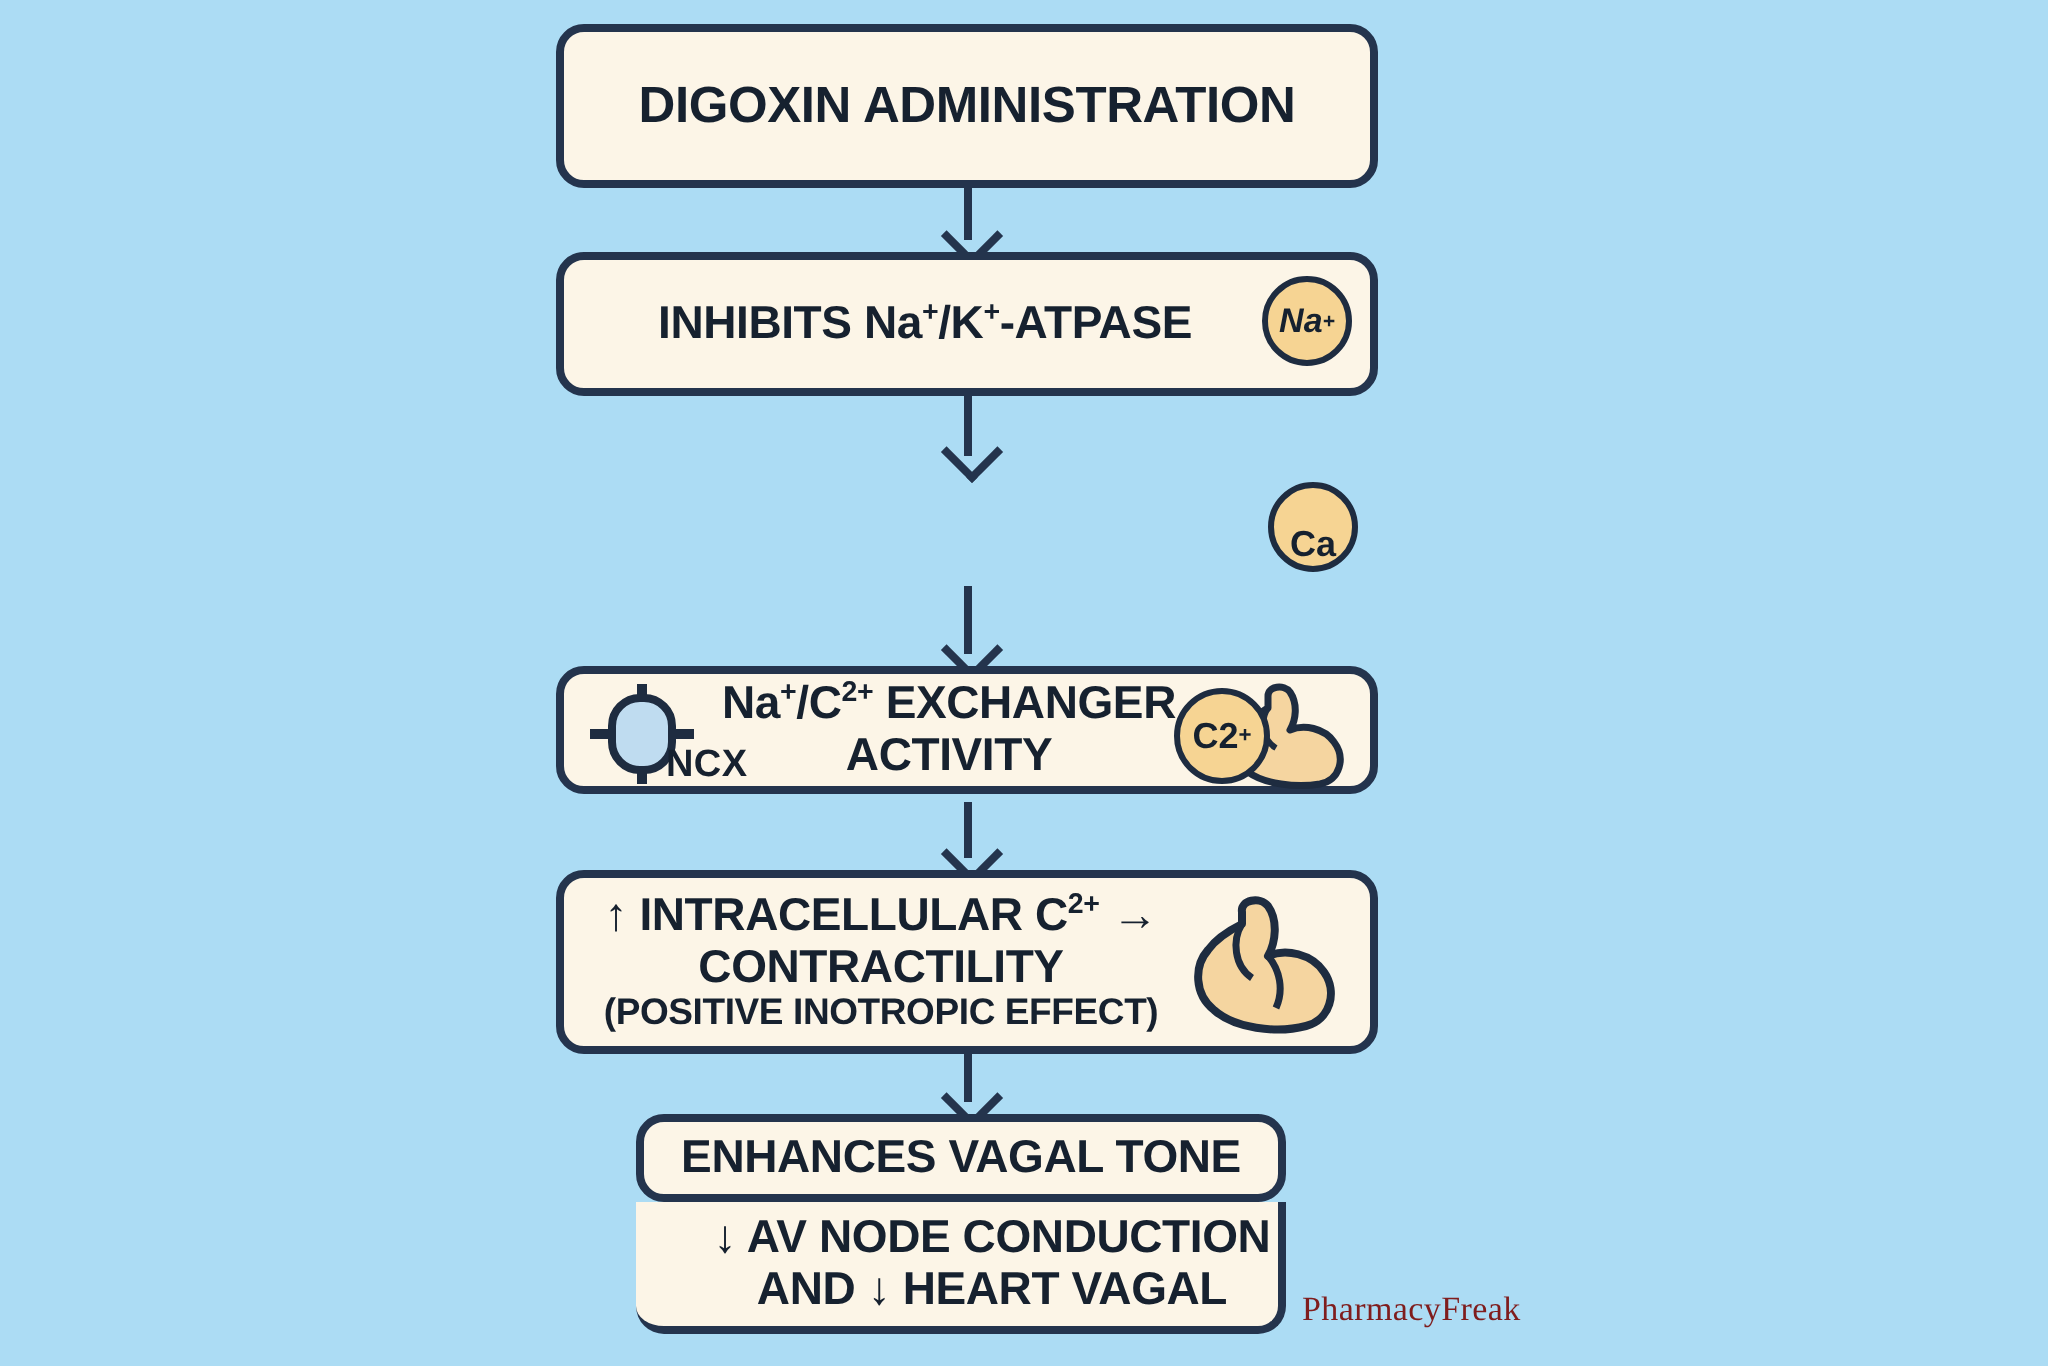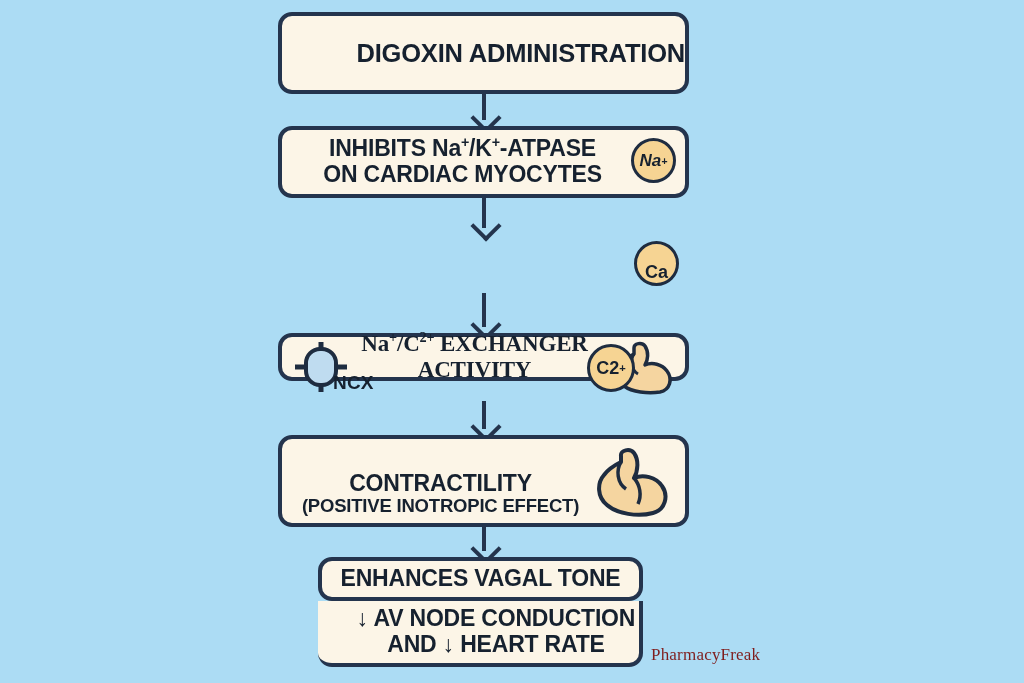--- a/index.html
+++ b/index.html
@@ -41,30 +41,30 @@
     white-space: pre-line;
   }
   sup {
     font-size: 0.62em;
     line-height: 0;
     vertical-align: super;
     font-weight: bold;
   }
 
   
-  #box-title      { left: 278px; top: 12px;  width: 411px; height: 82px; justify-content: flex-end;  }
+  #box-title      { left: 278px; top: 12px;  width: 411px; height: 82px;  }
   #box-title .txt { font-size: 25.5px; }
 
   #box-inhibit      { left: 278px; top: 126px; width: 411px; height: 72px; }
   #box-inhibit .txt { font-size: 23px; padding-right: 42px; }
 
   #box-na      { left: 343px; top: 234px; width: 346px; height: 59px; }
   #box-na .txt { font-size: 23px; padding-right: 42px; }
 
-  #box-ncx      { left: 278px; top: 333px; width: 411px; height: 48px; font-family: Liberation Serif, serif; }
+  #box-ncx      { left: 278px; top: 333px; width: 411px; height: 64px; }
   #box-ncx .txt { font-size: 23px; padding-left: 48px; padding-right: 66px; }
 
   #box-contract      { left: 278px; top: 435px; width: 411px; height: 92px; }
   #box-contract .txt { font-size: 23px; padding-right: 86px; text-align: center; }
   #box-contract .small { font-size: 18.5px; display: block; }
 
   #box-vagal      { left: 318px; top: 557px; width: 325px; height: 44px; }
   #box-vagal .txt { font-size: 23px; }
 
   #box-hr {
@@ -141,21 +141,21 @@
   <div class="box" id="box-title">
     <div class="txt"><span>DIGOXIN ADMINISTRATION</span><br></div>
   </div>
 
   <div class="conn" style="left:482px; top:94px; height:32px;">
     <div class="stem" style="height:26px;"></div>
     <div class="head" style="top:13px;"></div>
   </div>
 
   <div class="box" id="box-inhibit">
-    <div class="txt"><span><span>INHIBITS Na</span><sup>+</sup><span>/K</span><sup>+</sup><span>-ATPASE</span></span><br><span>ON CARDIAC MYOCYTES</span></div>
+    <div class="txt"><span><span>INHIBITS Na</span><sup>+</sup><span>/K</span><sup>+</sup><span>-ATPASE</span></span><br></div>
   </div>
   <div class="badge" id="badge-na">
       <span>Na</span>
       <sup>+</sup>
     </div>
 
   <div class="conn" style="left:482px; top:198px; height:36px;">
     <div class="stem" style="height:30px;"></div>
     <div class="head" style="top:17px;"></div>
   </div>
@@ -188,37 +188,37 @@
       <span>C2</span>
       <sup>+</sup>
     </div>
 
   <div class="conn" style="left:482px; top:401px; height:34px;">
     <div class="stem" style="height:28px;"></div>
     <div class="head" style="top:15px;"></div>
   </div>
 
   <div class="box" id="box-contract">
-    <div class="txt"><br><span>CONTRACTILITY</span><span class="small">(POSITIVE INOTROPIC EFFECT)</span></div>
+    <div class="txt"><span><span>↑ INTRACELLULAR C</span><sup>2+</sup><span> →</span></span><br><span>CONTRACTILITY</span><span class="small">(POSITIVE INOTROPIC EFFECT)</span></div>
   </div>
 
   <svg id="bicep-large" viewBox="0 0 82 72">
     <path d="M29 9 C28 3, 38 1, 42 6 C47 13, 46 24, 42 31 C51 27, 64 30, 70 39 C77 49, 73 63, 61 66 C46 70, 25 67, 15 58 C5 50, 5 36, 12 28 C17 21, 25 17, 29 15 Z" fill="#F5D5A0" stroke="#1E2C40" stroke-width="4" stroke-linejoin="round"></path>
     <path d="M29 15 C24 23, 25 36, 34 42" fill="none" stroke="#1E2C40" stroke-width="3.5"></path>
     <path d="M42 31 C48 38, 50 48, 46 57" fill="none" stroke="#1E2C40" stroke-width="3.5"></path>
   </svg>
 
   <div class="conn" style="left:482px; top:527px; height:30px;">
     <div class="stem" style="height:24px;"></div>
     <div class="head" style="top:11px;"></div>
   </div>
 
   <div class="box" id="box-vagal">
     <div class="txt">ENHANCES VAGAL TONE</div>
   </div>
 
   <div class="box" id="box-hr">
-    <div class="txt"><span>↓ AV NODE CONDUCTION</span><br><span>AND ↓ HEART RATE</span></div>
+    <div class="txt"><span>↓ AV NODE CONDUCTION</span><br><span>AND ↓ HEART VAGAL</span></div>
   </div>
 
   <div id="watermark">PharmacyFreak</div>
 
 </div>
 
 </body></html>

